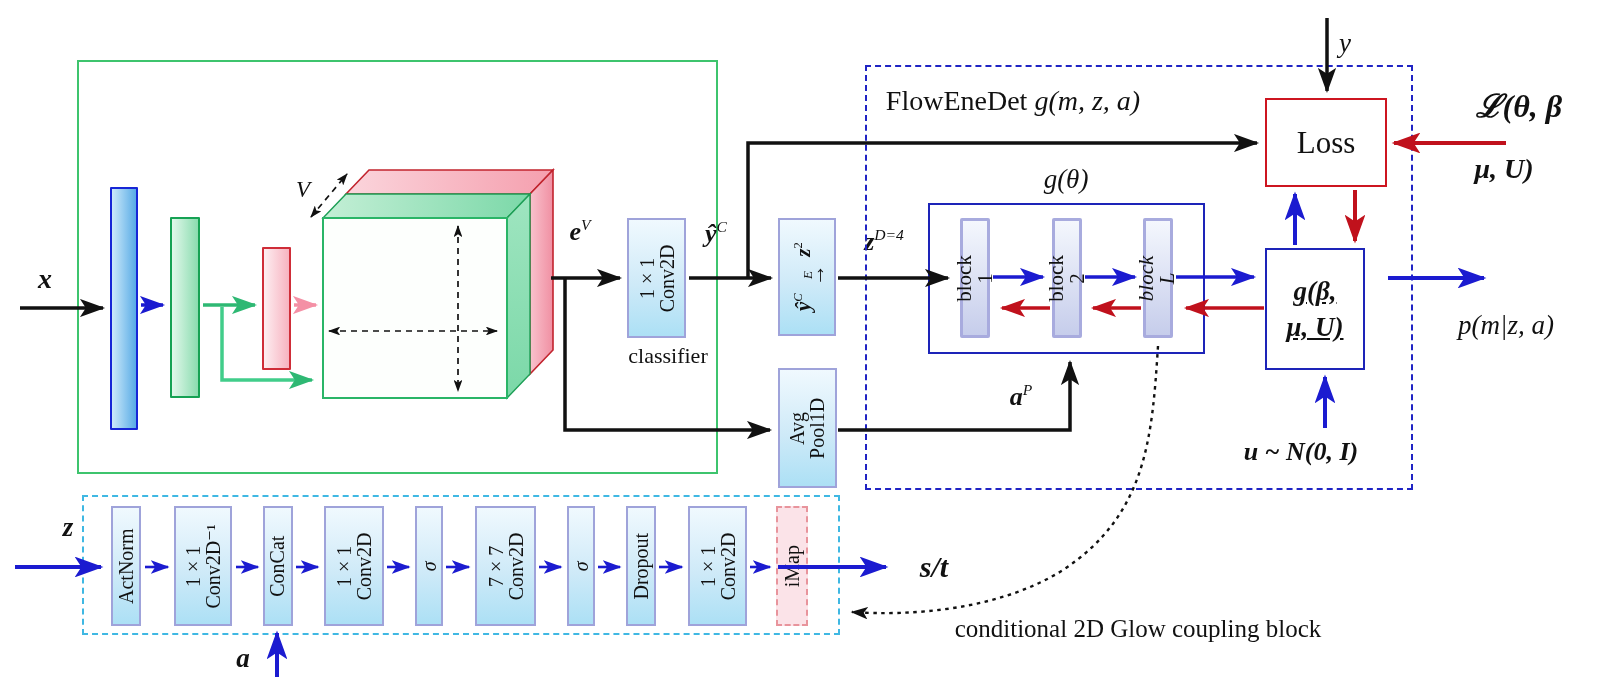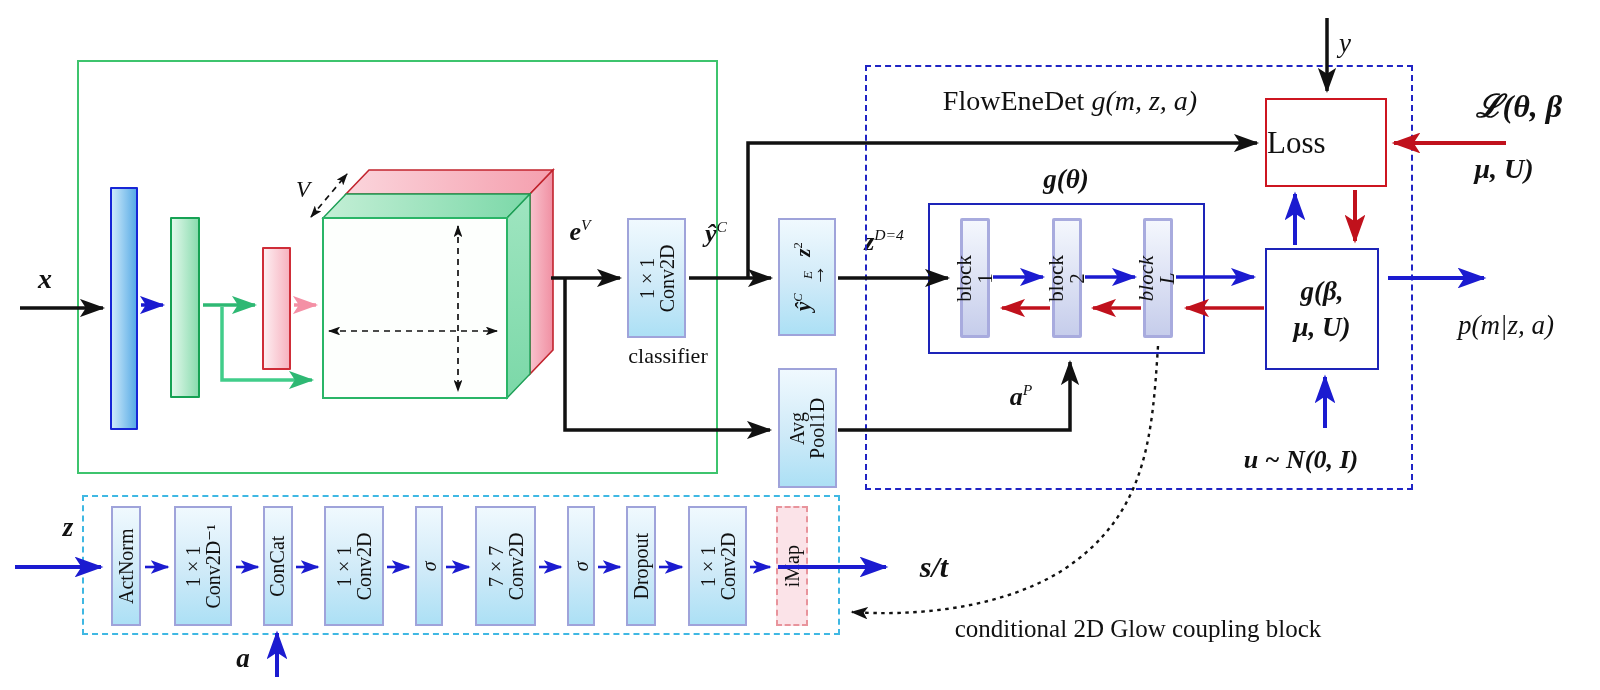--- a/index.html
+++ b/index.html
@@ -2,33 +2,33 @@
 <html><head>
 <meta charset="utf-8">
 <style>
   html,body{margin:0;padding:0;background:#ffffff;}
   *{box-sizing:border-box;}
   #stage{position:relative;width:1600px;height:690px;background:#ffffff;overflow:hidden;
          font-family:"Liberation Serif","DejaVu Serif",serif;color:#111;}
   .abs{position:absolute;}
   .lbl{position:absolute;transform:translate(-50%,-50%);white-space:nowrap;line-height:1.1;}
   .it{font-style:italic;}
-  .bold{font-weight:bold;}
+  .bold{font-weight:normal;}
   .bi{font-style:italic;font-weight:bold;}
   sup{font-size:60%;}
   
   .seg-box{left:77px;top:60px;width:641px;height:414px;border:2px solid #3ec46d;background:transparent;}
   .flow-box{left:865px;top:65px;width:548px;height:425px;border:2.5px dashed #2024c4;background:transparent;}
   .couple-box{left:82px;top:495px;width:758px;height:140px;border:2px dashed #3fb8e3;background:transparent;}
   .gtheta-box{left:928px;top:203px;width:277px;height:151px;border:2.5px solid #1d24b8;background:#ffffff;}
   .loss-box{left:1265px;top:98px;width:122px;height:89px;border:2.5px solid #cd1520;background:#ffffff;
-            display:flex;align-items:center;font-size:31px;}
-  .gbeta-box{left:1265px;top:248px;width:114px;height:122px;border:2.5px solid #1d24b8;background:#ffffff;
+            display:flex;align-items:center;justify-content:center;font-size:31px;}
+  .gbeta-box{left:1265px;top:248px;width:100px;height:122px;border:2.5px solid #1d24b8;background:#ffffff;
              display:flex;flex-direction:column;align-items:center;justify-content:center;
-             font-size:27px;font-style:italic;font-weight:bold;line-height:1.35;}
+             font-size:27px;font-style:italic;font-weight:bold;line-height:1.35;text-decoration:underline;}
   
   .bar{position:absolute;border-radius:1px;}
   .bar-blue{left:110px;top:187px;width:28px;height:243px;border:2.5px solid #1726d6;
             background:linear-gradient(90deg,#cdeafa,#58abe6);}
   .bar-green{left:170px;top:217px;width:30px;height:181px;border:2px solid #16a254;
              background:linear-gradient(90deg,#e2f8eb,#8adcaf);}
   .bar-pink{left:262px;top:247px;width:29px;height:123px;border:2px solid #cf2d38;
             background:linear-gradient(90deg,#fdeef1,#f7b3c0);}
   
   .obox{position:absolute;border:2px solid #9fa3da;background:linear-gradient(180deg,#f0f9fe 0%,#cfeaf8 55%,#ace0f5 100%);
@@ -38,21 +38,21 @@
   .imap{background:#fbe3e8;border:2px dashed #e8949c;}
   .vtext{display:block;transform:rotate(-90deg);white-space:pre-line;text-align:center;
          line-height:1.02;font-size:20px;}
   .vtext-lg{font-size:21px;}
   .estack{display:inline-flex;flex-direction:column;align-items:center;vertical-align:-2px;line-height:0.55;margin:0 2px;}
   .estack .etop{font-size:13px;font-style:italic;}
   .estack .earrow{font-size:22px;}
   
   .seg-title{left:397px;top:93px;font-size:27px;}
   .seg-sub{left:397px;top:128px;font-size:22px;}
-  .flow-title{left:1070px;top:101px;font-size:28px;}
+  .flow-title{left:1013px;top:101px;font-size:28px;}
   .gtheta-lbl{left:1066px;top:180px;font-size:27px;}
   .glow-caption{left:1138px;top:629px;font-size:25px;}
 </style>
 </head>
 <body>
 
 <div id="stage">
 
   <div class="abs seg-box"></div>
 
@@ -74,21 +74,21 @@
   <div class="lbl" style="left:884px;top:241px;font-size:26px;">
     <span class="bi">z</span><sup class="it">D=4</sup>
   </div>
   <div class="lbl" style="left:1021px;top:396px;font-size:26px;">
     <span class="bi">a</span><sup class="it">P</sup>
   </div>
   <div class="lbl it" style="left:1345px;top:44px;font-size:27px;">y</div>
   <div class="lbl bi" style="left:1519px;top:107px;font-size:32px;">ℒ(θ, β</div>
   <div class="lbl bi" style="left:1504px;top:169px;font-size:28px;">μ, U)</div>
   <div class="lbl it" style="left:1506px;top:326px;font-size:27px;">p(m|z, a)</div>
-  <div class="lbl bi" style="left:1301px;top:452px;font-size:26px;margin-top:8px;">u ~ N(0, I)</div>
+  <div class="lbl bi" style="left:1301px;top:452px;font-size:26px;">u ~ N(0, I)</div>
   <div class="lbl bi" style="left:934px;top:566px;font-size:30px;">s/t</div>
   <div class="lbl bi" style="left:68px;top:528px;font-size:27px;">z</div>
   <div class="lbl bi" style="left:243px;top:659px;font-size:27px;">a</div>
 
   <div class="obox" style="left:627px;top:218px;width:59px;height:120px;">
     <span class="vtext">1 × 1
 Conv2D</span>
   </div>
   <div class="lbl" style="left:668px;top:356px;font-size:22px;">classifier</div>
 

